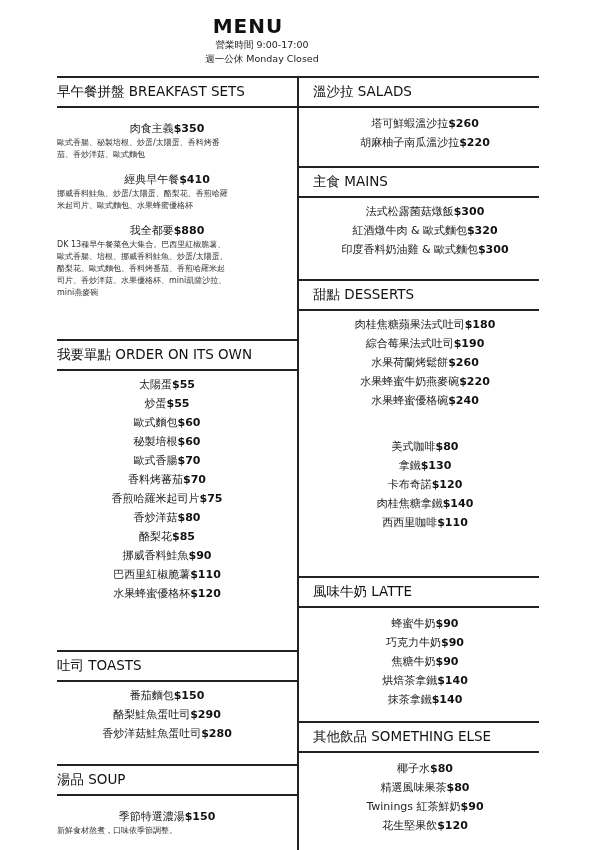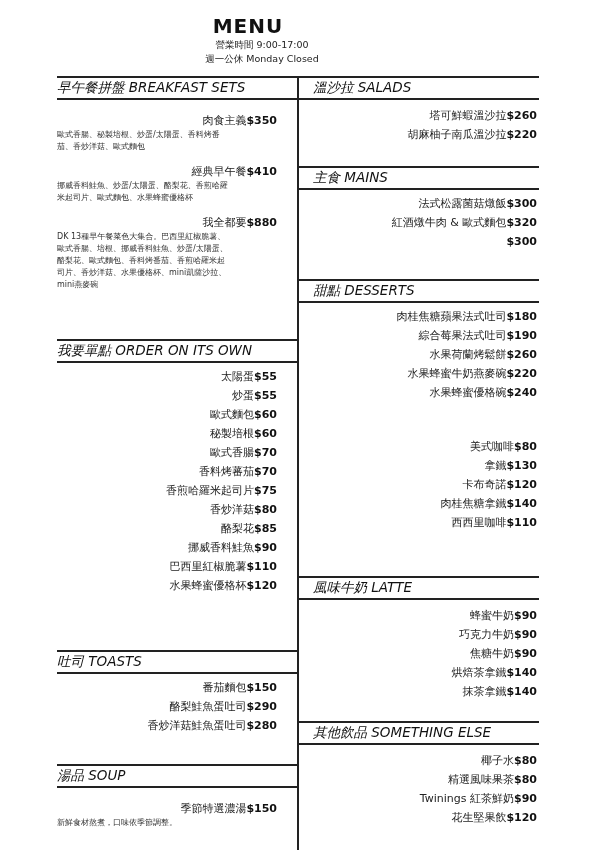--- a/index.html
+++ b/index.html
@@ -9,27 +9,27 @@
   .header { position: absolute; top: 14px; left: 0; width: 496px; text-align: center; }
   .title { font-size: 20px; font-weight: bold; letter-spacing: 1px; color: #111; line-height: 24px; }
   .sub { font-size: 9.5px; line-height: 14px; color: #222; padding-left: 28px; }
 
   .divider-v { position: absolute; left: 297px; top: 76px; width: 2px; height: 774px; background: #222; }
 
   .col { position: absolute; top: 76px; }
   .col.left { left: 57px; width: 240px; }
   .col.right { left: 299px; width: 240px; }
 
-  .sec-head { border-top: 2px solid #222; border-bottom: 2px solid #222; height: 24px; display: flex; align-items: center; font-size: 13.5px; color: #111; font-style: italic; }
+  .sec-head { border-top: 2px solid #222; border-bottom: 2px solid #222; height: 32px; display: flex; align-items: center; font-size: 13.5px; color: #111; }
   .col.left .sec-head { padding-left: 0; }
   .col.right .sec-head { padding-left: 14px; }
   .sec-body { padding-top: 4px; }
   .col.right .sec-body { padding-left: 14px; }
 
-  .item { display: flex; justify-content: flex-end; align-items: baseline; font-size: 11px; line-height: 19px; }
+  .item { display: flex; justify-content: center; align-items: baseline; font-size: 11px; line-height: 19px; }
   .item .name { color: #222; }
   .item .price { font-weight: bold; color: #111; padding-right: 20px; }
   .col.right .item .price { padding-right: 2px; }
   .desc { font-size: 8px; line-height: 12px; color: #333; width: 175px; margin-bottom: 10px; }
   .set { margin-bottom: 0; }
   .set .item { line-height: 17px; }
 </style>
 </head>
 <body>
 
@@ -175,20 +175,21 @@
     <div class="sec-body" id="mains-list">
         <div class="item">
           <span class="name">法式松露菌菇燉飯</span>
           <span class="price">$300</span>
         </div>
         <div class="item">
           <span class="name">紅酒燉牛肉 &amp; 歐式麵包</span>
           <span class="price">$320</span>
         </div>
         <div class="item">
+          <span class="name">印度香料奶油雞 &amp; 歐式麵包</span>
           <span class="price">$300</span>
         </div>
       </div>
   </div>
   <div style="position:absolute; top:203px; left:0; width:240px;">
     <div class="sec-head">甜點 DESSERTS</div>
     <div class="sec-body" id="desserts-list">
         <div class="item">
           <span class="name">肉桂焦糖蘋果法式吐司</span>
           <span class="price">$180</span>

